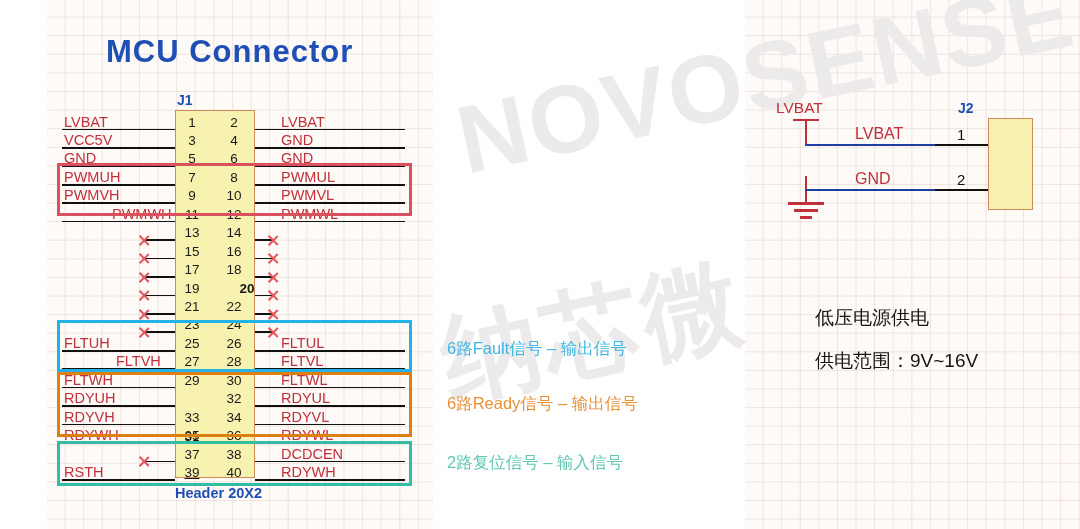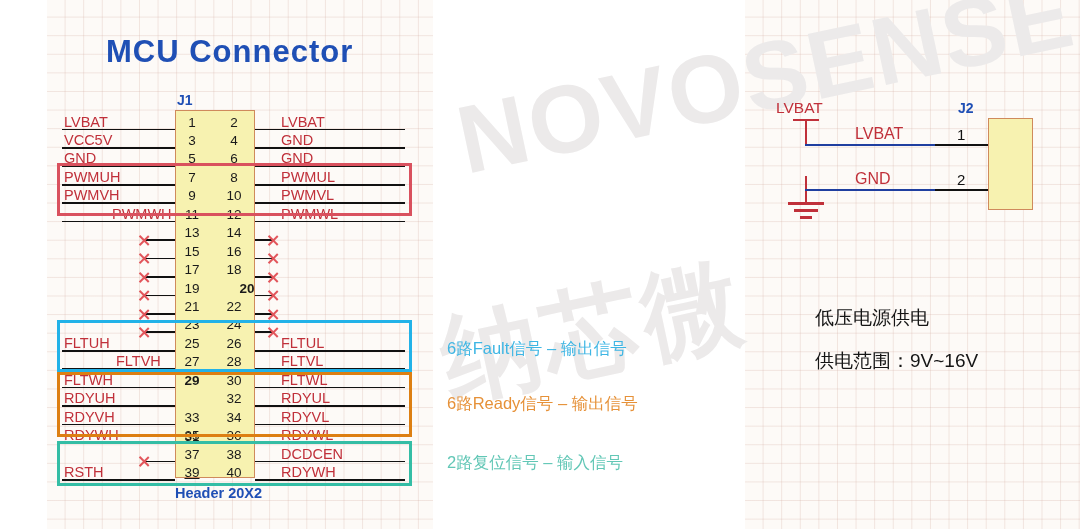--- a/index.html
+++ b/index.html
@@ -209,21 +209,21 @@
       <div class="wire" style="left: 62px; width: 113px; top: 349.9px;"></div>
       <div class="wire" style="left: 255px; width: 150px; top: 349.9px;"></div>
       <div class="netlabel" style="left: 64px; top: 334.9px;">FLTUH</div>
       <div class="netlabel" style="left: 281px; top: 334.9px;">FLTUL</div>
       <div class="pinnum" style="left: 179px; top: 354.35px;">27</div>
       <div class="pinnum" style="left: 221px; top: 354.35px;">28</div>
       <div class="wire" style="left: 62px; width: 113px; top: 368.35px;"></div>
       <div class="wire" style="left: 255px; width: 150px; top: 368.35px;"></div>
       <div class="netlabel" style="left: 68px; top: 353.35px; margin-left: 48px;">FLTVH</div>
       <div class="netlabel" style="left: 281px; top: 353.35px;">FLTVL</div>
-      <div class="pinnum" style="left: 179px; top: 372.8px; font-weight: bold;">29</div>
+      <div class="pinnum" style="left: 179px; top: 372.8px;">29</div>
       <div class="pinnum" style="left: 221px; top: 372.8px;">30</div>
       <div class="wire" style="left: 62px; width: 113px; top: 386.8px;"></div>
       <div class="wire" style="left: 255px; width: 150px; top: 386.8px;"></div>
       <div class="netlabel" style="left: 64px; top: 371.8px;">FLTWH</div>
       <div class="netlabel" style="left: 281px; top: 371.8px;">FLTWL</div>
       <div class="pinnum" style="left: 179px; top: 384px; margin-top: 45px;">31</div>
       <div class="pinnum" style="left: 221px; top: 391.25px;">32</div>
       <div class="wire" style="left: 62px; width: 113px; top: 405.25px;"></div>
       <div class="wire" style="left: 255px; width: 150px; top: 405.25px;"></div>
       <div class="netlabel" style="left: 64px; top: 390.25px;">RDYUH</div>

